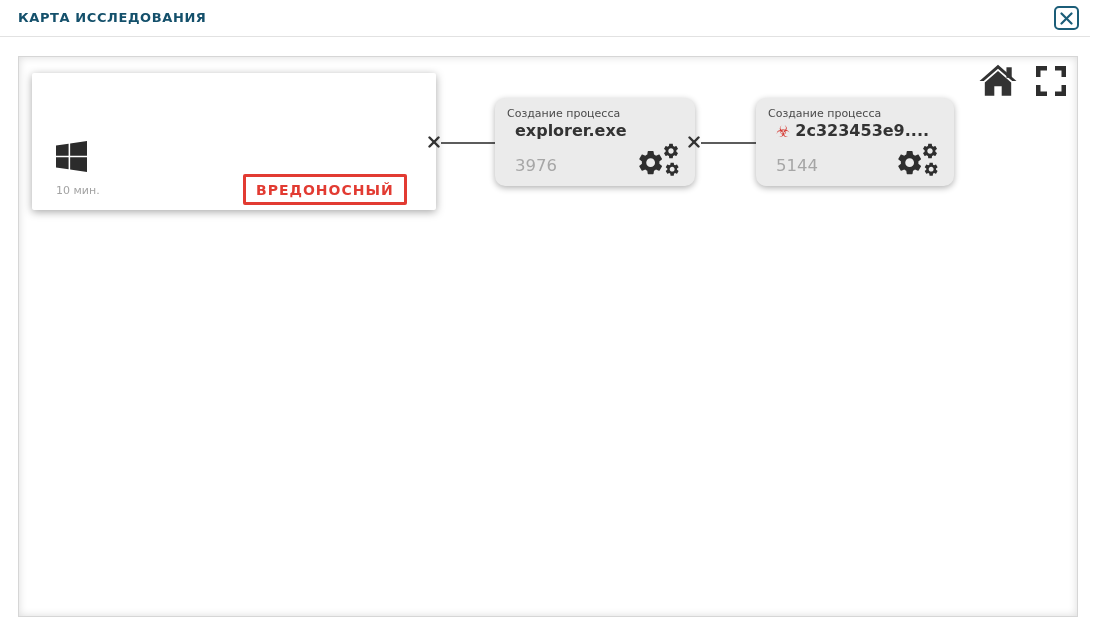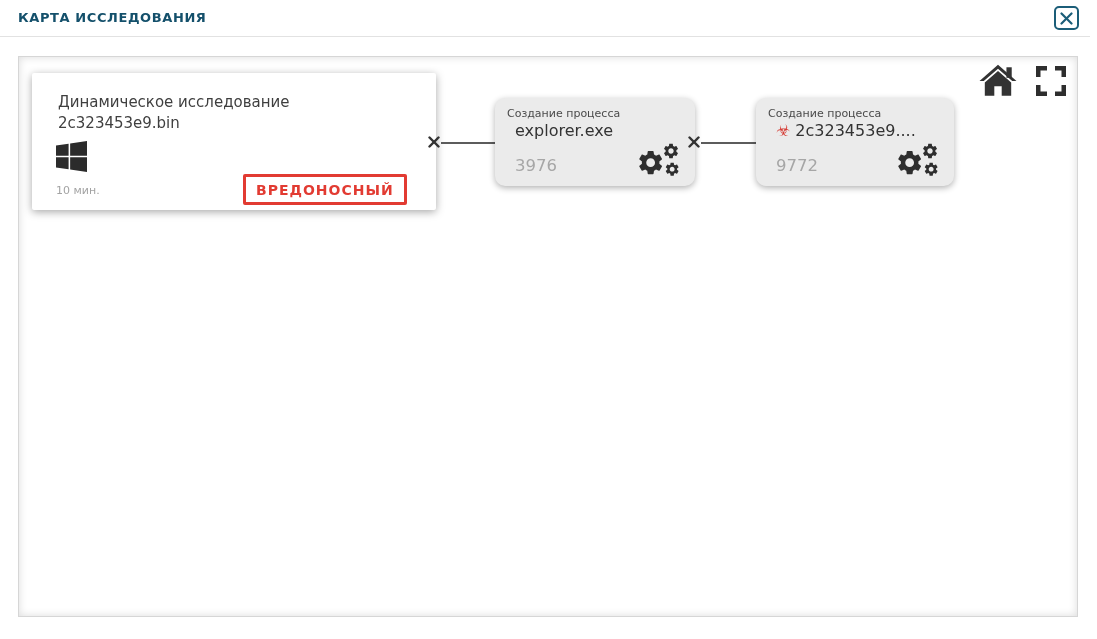--- a/index.html
+++ b/index.html
@@ -36,21 +36,21 @@
 
   
   .edge-line { position:absolute; height:1.5px; background:#5c5c5c; top:85px; }
   .edge-x { position:absolute; top:79px; width:12px; height:12px; cursor:pointer; }
 
   
   .proc-node { position:absolute; top:41px; height:88px; background:#ebebeb;
                border-radius:10px; box-shadow:0 2px 6px rgba(0,0,0,0.3); }
   .proc-action { position:absolute; left:12px; top:9px; font-size:11px; color:#4a4a4a; }
   .proc-name { position:absolute; left:20px; top:23px; font-size:16px; color:#333;
-               white-space:nowrap; display:flex; align-items:center; gap:5px; }
+               white-space:nowrap; display:flex; align-items:flex-end; gap:5px;font-weight:bold; }
   .proc-pid { position:absolute; left:20px; top:58px; font-size:16.5px; color:#a6a6a6; }
   .gears { position:absolute; right:15px; bottom:8px; }
   .biohazard { color:#d63c35; font-size:16px; line-height:1; }
 </style>
 </head>
 <body>
 
 <div class="header">
   <div class="header-title">КАРТА ИССЛЕДОВАНИЯ</div>
   <div class="close-btn">
@@ -75,24 +75,20 @@
       <g fill="#2e2e2e">
         <path d="M1 1 H12 V5.5 H5.5 V12 H1 Z"></path>
         <path d="M20 1 H31 V12 H26.5 V5.5 H20 Z"></path>
         <path d="M1 20 H5.5 V26.5 H12 V31 H1 Z"></path>
         <path d="M26.5 20 H31 V31 H20 V26.5 H26.5 Z"></path>
       </g>
     </svg>
   </div>
 
   <div class="root-card">
-    <div class="root-title">
-      <div>Динамическое исследование</div>
-      <div>2c323453e9.bin</div>
-    </div>
     <svg class="win-icon" width="31" height="31" viewBox="0 0 24 24">
       <path fill="#2b2b2b" d="M0 3.45 L9.75 2.1 V11.4 H0 Z M10.95 1.95 L24 0 V11.4 H10.95 Z M0 12.6 H9.75 V21.9 L0 20.55 Z M10.95 12.6 H24 V24 L10.95 22.05 Z"></path>
     </svg>
     <div class="verdict">ВРЕДОНОСНЫЙ</div>
     <div class="duration">10 мин.</div>
   </div>
 
   <svg class="edge-x" style="left:409px;" width="12" height="12" viewBox="0 0 12 12">
     <line x1="1.5" y1="1.5" x2="10.5" y2="10.5" stroke="#333" stroke-width="2.4" stroke-linecap="round"></line>
     <line x1="10.5" y1="1.5" x2="1.5" y2="10.5" stroke="#333" stroke-width="2.4" stroke-linecap="round"></line>
@@ -119,21 +115,21 @@
     <line x1="10.5" y1="1.5" x2="1.5" y2="10.5" stroke="#333" stroke-width="2.4" stroke-linecap="round"></line>
   </svg>
   <div class="edge-line" style="left:682px; width:55px;"></div>
 
   <div class="proc-node" style="left:737px; width:198px;">
     <div class="proc-action">Создание процесса</div>
     <div class="proc-name">
       <span class="biohazard">☣</span>
       <span>2c323453e9....</span>
     </div>
-    <div class="proc-pid">9772</div>
+    <div class="proc-pid">5144</div>
     <svg class="gears" width="44" height="36" viewBox="0 0 44 36">
       <g fill="#2e2e2e">
         <path transform="translate(0,6) scale(1.22)" d="M19.14,12.94c0.04-0.3,0.06-0.61,0.06-0.94c0-0.32-0.02-0.64-0.07-0.94l2.03-1.58c0.18-0.14,0.23-0.41,0.12-0.61 l-1.92-3.32c-0.12-0.22-0.37-0.29-0.59-0.22l-2.39,0.96c-0.5-0.38-1.03-0.7-1.62-0.94L14.4,2.81c-0.04-0.24-0.24-0.41-0.48-0.41 h-3.84c-0.24,0-0.43,0.17-0.47,0.41L9.25,5.35C8.66,5.59,8.12,5.92,7.63,6.29L5.24,5.33c-0.22-0.08-0.47,0-0.59,0.22L2.74,8.87 C2.62,9.08,2.66,9.34,2.86,9.48l2.03,1.58C4.84,11.36,4.8,11.69,4.8,12s0.02,0.64,0.07,0.94l-2.03,1.58 c-0.18,0.14-0.23,0.41-0.12,0.61l1.92,3.32c0.12,0.22,0.37,0.29,0.59,0.22l2.39-0.96c0.5,0.38,1.03,0.7,1.62,0.94l0.36,2.54 c0.05,0.24,0.24,0.41,0.48,0.41h3.84c0.24,0,0.44-0.17,0.47-0.41l0.36-2.54c0.59-0.24,1.13-0.56,1.62-0.94l2.39,0.96 c0.22,0.08,0.47,0,0.59-0.22l1.92-3.32c0.12-0.22,0.07-0.47-0.12-0.61L19.14,12.94z M12,15.6c-1.98,0-3.6-1.62-3.6-3.6 s1.62-3.6,3.6-3.6s3.6,1.62,3.6,3.6S13.98,15.6,12,15.6z"></path>
         <path transform="translate(26,0) scale(0.75)" d="M19.14,12.94c0.04-0.3,0.06-0.61,0.06-0.94c0-0.32-0.02-0.64-0.07-0.94l2.03-1.58c0.18-0.14,0.23-0.41,0.12-0.61 l-1.92-3.32c-0.12-0.22-0.37-0.29-0.59-0.22l-2.39,0.96c-0.5-0.38-1.03-0.7-1.62-0.94L14.4,2.81c-0.04-0.24-0.24-0.41-0.48-0.41 h-3.84c-0.24,0-0.43,0.17-0.47,0.41L9.25,5.35C8.66,5.59,8.12,5.92,7.63,6.29L5.24,5.33c-0.22-0.08-0.47,0-0.59,0.22L2.74,8.87 C2.62,9.08,2.66,9.34,2.86,9.48l2.03,1.58C4.84,11.36,4.8,11.69,4.8,12s0.02,0.64,0.07,0.94l-2.03,1.58 c-0.18,0.14-0.23,0.41-0.12,0.61l1.92,3.32c0.12,0.22,0.37,0.29,0.59,0.22l2.39-0.96c0.5,0.38,1.03,0.7,1.62,0.94l0.36,2.54 c0.05,0.24,0.24,0.41,0.48,0.41h3.84c0.24,0,0.44-0.17,0.47-0.41l0.36-2.54c0.59-0.24,1.13-0.56,1.62-0.94l2.39,0.96 c0.22,0.08,0.47,0,0.59-0.22l1.92-3.32c0.12-0.22,0.07-0.47-0.12-0.61L19.14,12.94z M12,15.6c-1.98,0-3.6-1.62-3.6-3.6 s1.62-3.6,3.6-3.6s3.6,1.62,3.6,3.6S13.98,15.6,12,15.6z"></path>
         <path transform="translate(28,19) scale(0.68)" d="M19.14,12.94c0.04-0.3,0.06-0.61,0.06-0.94c0-0.32-0.02-0.64-0.07-0.94l2.03-1.58c0.18-0.14,0.23-0.41,0.12-0.61 l-1.92-3.32c-0.12-0.22-0.37-0.29-0.59-0.22l-2.39,0.96c-0.5-0.38-1.03-0.7-1.62-0.94L14.4,2.81c-0.04-0.24-0.24-0.41-0.48-0.41 h-3.84c-0.24,0-0.43,0.17-0.47,0.41L9.25,5.35C8.66,5.59,8.12,5.92,7.63,6.29L5.24,5.33c-0.22-0.08-0.47,0-0.59,0.22L2.74,8.87 C2.62,9.08,2.66,9.34,2.86,9.48l2.03,1.58C4.84,11.36,4.8,11.69,4.8,12s0.02,0.64,0.07,0.94l-2.03,1.58 c-0.18,0.14-0.23,0.41-0.12,0.61l1.92,3.32c0.12,0.22,0.37,0.29,0.59,0.22l2.39-0.96c0.5,0.38,1.03,0.7,1.62,0.94l0.36,2.54 c0.05,0.24,0.24,0.41,0.48,0.41h3.84c0.24,0,0.44-0.17,0.47-0.41l0.36-2.54c0.59-0.24,1.13-0.56,1.62-0.94l2.39,0.96 c0.22,0.08,0.47,0,0.59-0.22l1.92-3.32c0.12-0.22,0.07-0.47-0.12-0.61L19.14,12.94z M12,15.6c-1.98,0-3.6-1.62-3.6-3.6 s1.62-3.6,3.6-3.6s3.6,1.62,3.6,3.6S13.98,15.6,12,15.6z"></path>
       </g>
     </svg>
   </div>
 
 </div>

